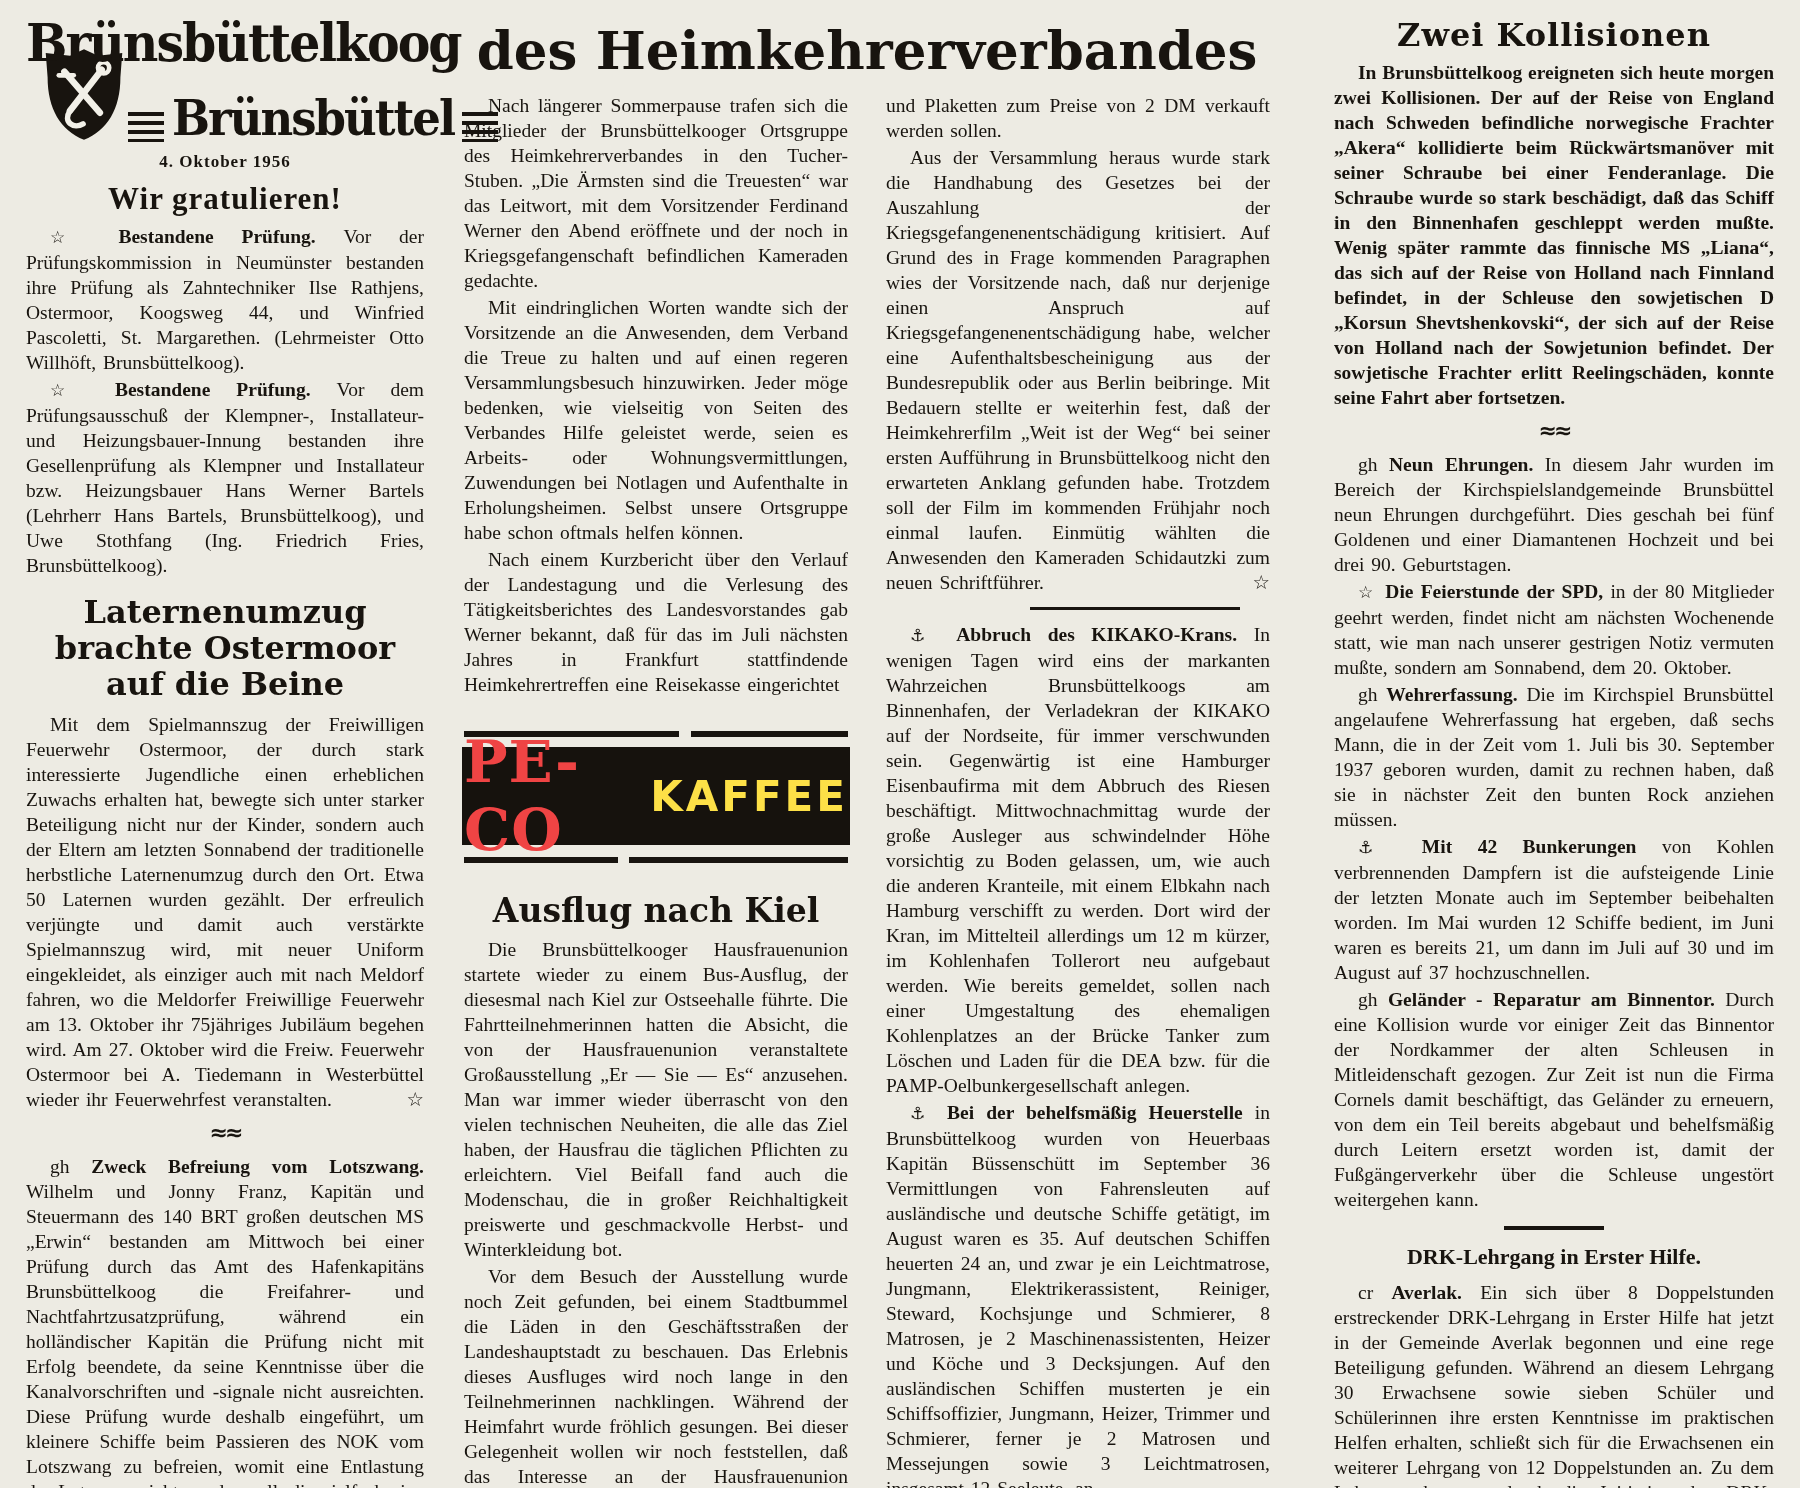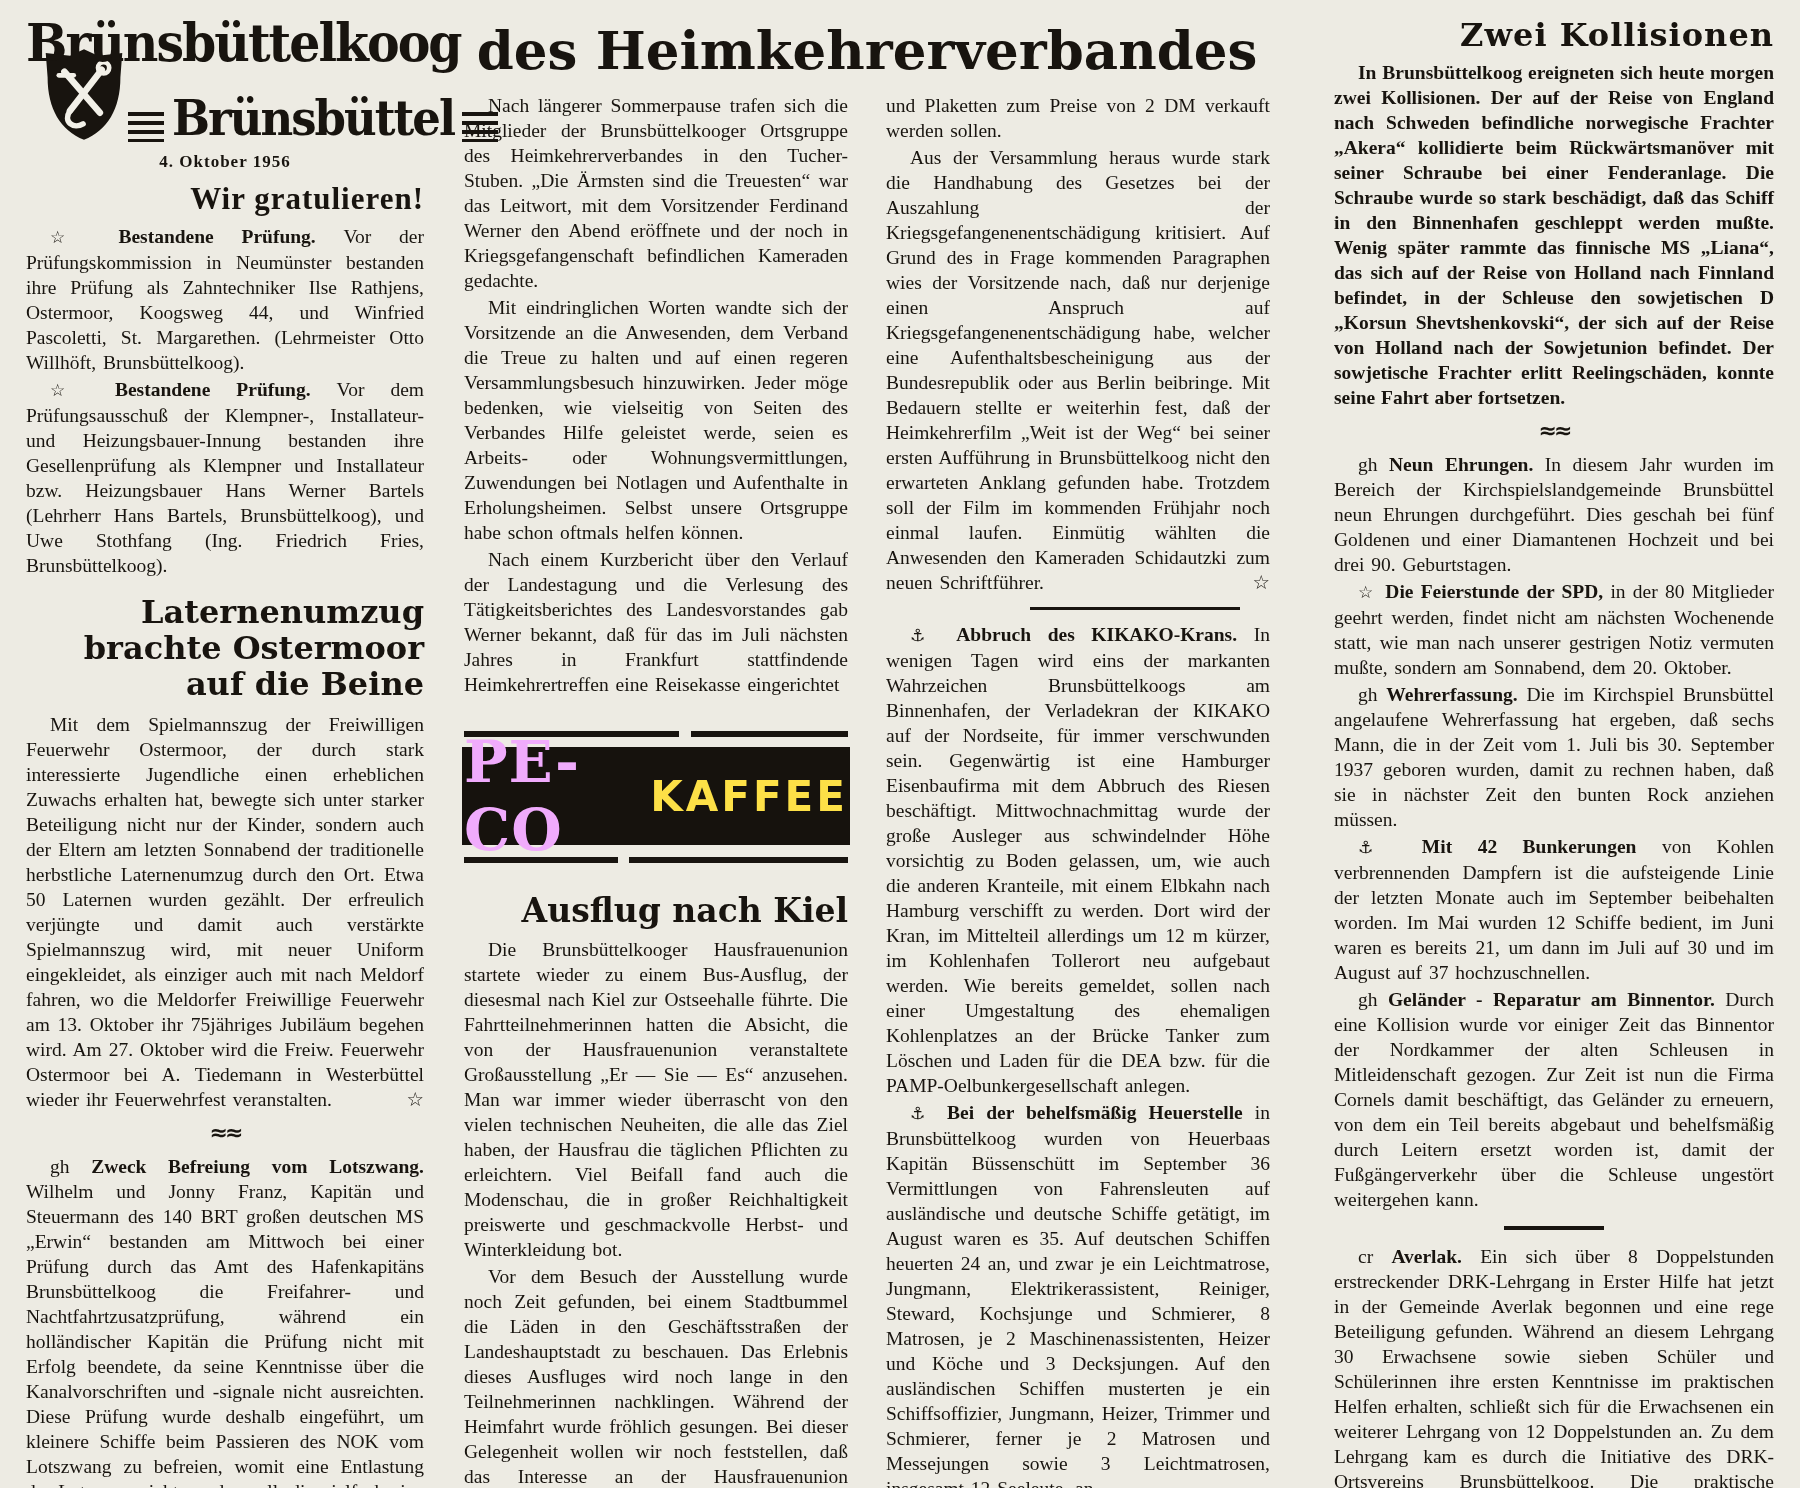--- a/index.html
+++ b/index.html
@@ -58,21 +58,21 @@
     font-weight:bold; font-size:45px; line-height:46px;
     letter-spacing:-2px; transform:scaleY(1.08);
     white-space:nowrap; margin-left:8px;
   }
   .dateline {
     text-align:center; font-weight:bold; font-size:17px;
     margin:2px 0 10px 0; letter-spacing:1px;
   }
 
   
-  .h-center { text-align:right; font-weight:bold; }
+  .h-center { text-align:center; font-weight:bold; }
   .h-gratulieren { font-size:31px; line-height:34px; margin-bottom:8px; letter-spacing:1px; }
   .h-latern { font-family:"DejaVu Serif", serif; font-size:32px; line-height:36px; margin:16px 0 10px 0; }
   .headline {
     font-family:"DejaVu Serif", serif; font-weight:bold;
     font-size:53px; line-height:57px; text-align:center;
     letter-spacing:0px; margin-top:4px;
   }
   .h-ausflug { font-family:"DejaVu Serif", serif; font-size:33px; line-height:36px; margin:6px 0 8px 0; }
   .h-kollisionen { font-family:"DejaVu Serif", serif; font-size:32px; line-height:34px; margin-bottom:8px; letter-spacing:1px; }
   .h-drk { font-size:22px; line-height:26px; margin:14px 0 10px 0; }
@@ -90,21 +90,21 @@
   .adblock { margin:34px 0 30px 0; }
   .ad-rule { height:6px; }
   .ad-rule.top    { background:linear-gradient(to right,#18140f 0 56%, transparent 56% 59%, #18140f 59% 100%); margin-bottom:12px; }
   .ad-rule.bottom { background:linear-gradient(to right,#18140f 0 40%, transparent 40% 43%, #18140f 43% 100%); margin-top:14px; }
   .ad-box {
     height:94px; background:#16120d;
     display:flex; align-items:center; justify-content:center;
     box-shadow:0 0 0 2px #16120d;
   }
   .ad-brand {
-    color:#f0abfc; font-family:"DejaVu Serif", serif;
+    color:#ef4444; font-family:"DejaVu Serif", serif;
     font-weight:bold; font-size:58px; letter-spacing:1px;
   }
   .ad-product {
     color:#fde047; font-family:"DejaVu Sans", sans-serif;
     font-weight:bold; font-size:42px; letter-spacing:3px; margin-left:20px;
   }
 </style>
 </head>
 <body>
 
@@ -262,20 +262,21 @@
       <span>von Kohlen verbrennenden Dampfern ist die aufsteigende Linie der letzten Monate auch im September beibehalten worden. Im Mai wurden 12 Schiffe bedient, im Juni waren es bereits 21, um dann im Juli auf 30 und im August auf 37 hochzuschnellen.</span>
     </p>
     <p class="para">
       <span class="pprefix">gh </span>
       <span class="plead">Geländer - Reparatur am Binnentor. </span>
       <span>Durch eine Kollision wurde vor einiger Zeit das Binnentor der Nordkammer der alten Schleusen in Mitleidenschaft gezogen. Zur Zeit ist nun die Firma Cornels damit beschäftigt, das Geländer zu erneuern, von dem ein Teil bereits abgebaut und behelfsmäßig durch Leitern ersetzt worden ist, damit der Fußgängerverkehr über die Schleuse ungestört weitergehen kann.</span>
     </p>
 
     <div class="rule-short"></div>
 
+    <div class="h-center h-drk">DRK-Lehrgang in Erster Hilfe.</div>
 
     <p class="para">
       <span class="pprefix">cr </span>
       <span class="plead">Averlak. </span>
       <span>Ein sich über 8 Doppelstunden erstreckender DRK-Lehrgang in Erster Hilfe hat jetzt in der Gemeinde Averlak begonnen und eine rege Beteiligung gefunden. Während an diesem Lehrgang 30 Erwachsene sowie sieben Schüler und Schülerinnen ihre ersten Kenntnisse im praktischen Helfen erhalten, schließt sich für die Erwachsenen ein weiterer Lehrgang von 12 Doppelstunden an. Zu dem Lehrgang kam es durch die Initiative des DRK-Ortsvereins Brunsbüttelkoog. Die praktische Ausbildung liegt in den Händen des Zugführers Max Kann, während die theoretische Ausbildung von dem DRK-Bereitschaftsarzt Troitzsch, Eddelak, durchgeführt wird. Es besteht die große Hoffnung, durch diesen Lehrgang eine DRK-Ortsgruppe Averlak neu erstehen zu lassen.</span>
     </p>
   </div>
 
 </div>
 

